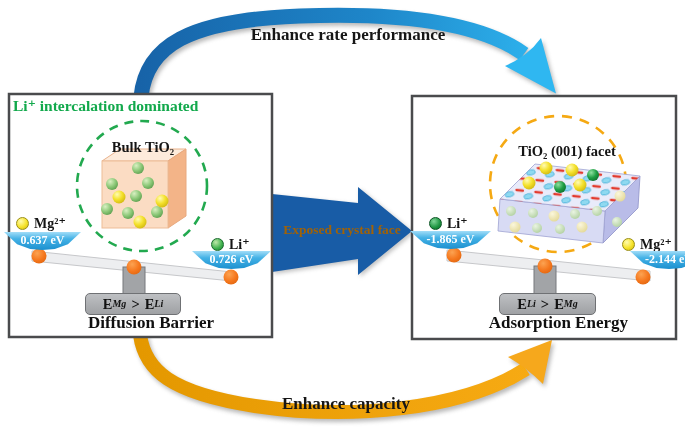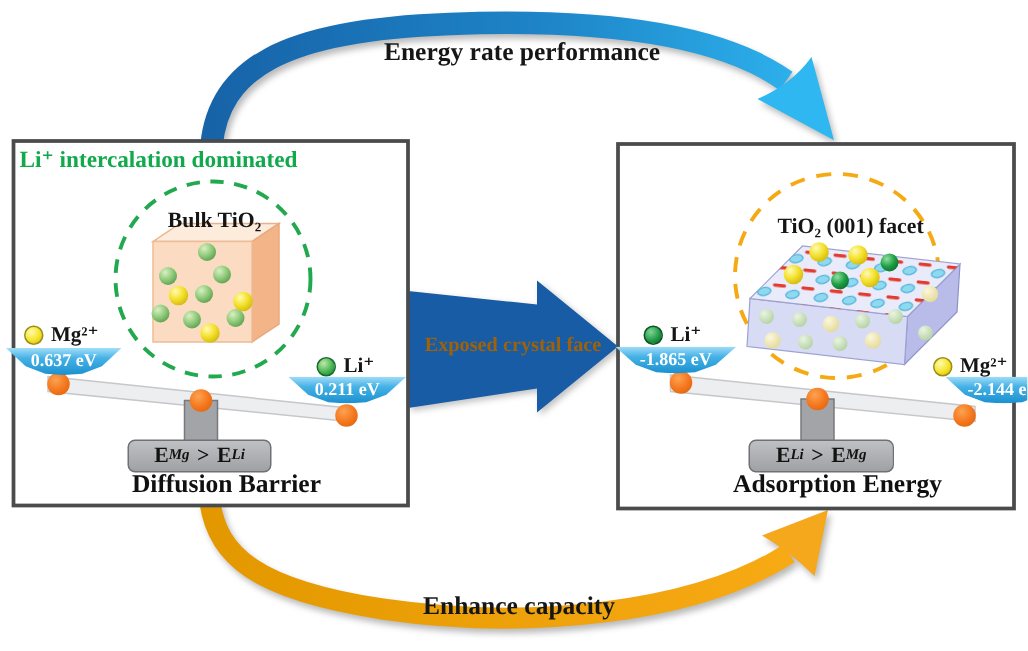--- a/index.html
+++ b/index.html
@@ -166,21 +166,21 @@
     <g>
       <polygon points="447,250 650,271 650,281 447,261" fill="#EDEEF0" stroke="#C6C7CA" stroke-width="1"></polygon>
       <rect x="534" y="266" width="22" height="32" fill="#A2A4A7" stroke="#77797C" stroke-width="1"></rect>
       <circle cx="454" cy="255" r="7.5" fill="url(#pivotOrange)"></circle>
       <circle cx="545" cy="266" r="7.5" fill="url(#pivotOrange)"></circle>
       <circle cx="643" cy="277" r="7.5" fill="url(#pivotOrange)"></circle>
     </g>
   </g>
 </svg>
 
-<div class="txt arrow-label lbl-top">Energy rate performance</div>
+<div class="txt arrow-label lbl-top">Enhance rate performance</div>
 <div class="txt arrow-label lbl-bottom">Enhance capacity</div>
 <div class="txt lbl-mid">Exposed crystal face</div>
 
 <div class="txt panel-title lp-title">Li⁺ intercalation dominated</div>
 
 <div class="txt circle-label lp-circle">Bulk TiO₂</div>
 <div class="txt circle-label rp-circle">TiO₂ (001) facet</div>
 
 <div class="txt ion-label lp-mg">
   <span class="dot dot-yellow"></span>
@@ -193,21 +193,21 @@
 <div class="txt ion-label rp-li">
   <span class="dot dot-darkgreen"></span>
   <span>Li⁺</span>
 </div>
 <div class="txt ion-label rp-mg">
   <span class="dot dot-yellow"></span>
   <span>Mg²⁺</span>
 </div>
 
 <div class="pan pan-lp-left">0.637 eV</div>
-<div class="pan pan-lp-right">0.211 eV</div>
+<div class="pan pan-lp-right">0.726 eV</div>
 <div class="pan pan-rp-left">-1.865 eV</div>
 <div class="pan pan-rp-right">-2.144 eV</div>
 
 <div class="ebox ebox-lp">
   <span>E</span>
       <sub>Mg</sub>
       <span class="op">&gt;</span>
       <span>E</span>
       <sub>Li</sub>
 </div>

